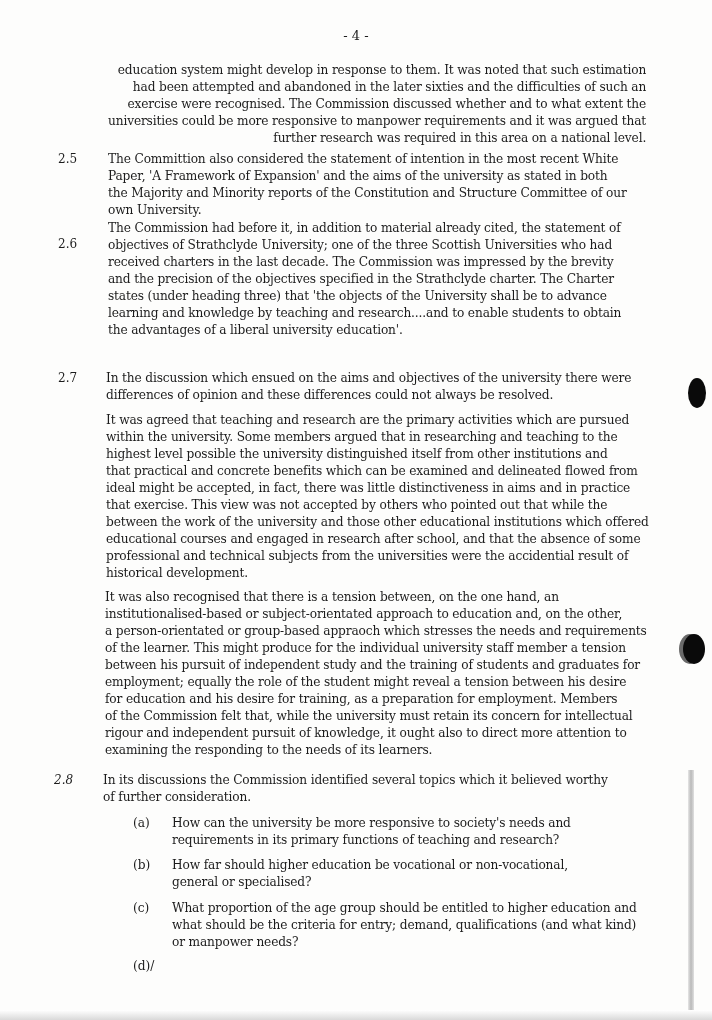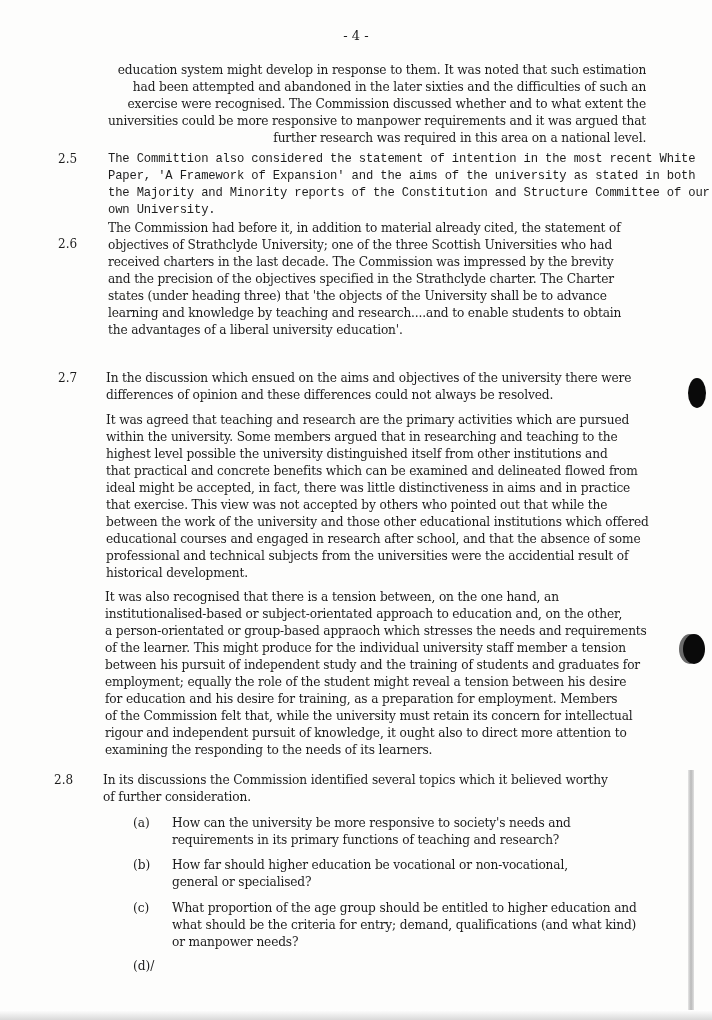--- a/index.html
+++ b/index.html
@@ -79,21 +79,21 @@
 
   <div class="body-text" style="left:108px; top:62px;text-align:right;">
     <span class="line">education system might develop in response to them.  It was noted that such estimation</span>
     <span class="line">had been attempted and abandoned in the later sixties and the difficulties of such an</span>
     <span class="line">exercise were recognised.  The Commission discussed whether and to what extent the</span>
     <span class="line">universities could be more responsive to manpower requirements and it was argued that</span>
     <span class="line">further research was required in this area on a national level.</span>
   </div>
 
   <div class="para-num" style="left:58px; top:151px;">2.5</div>
-  <div class="body-text" style="left:108px; top:151px;font-family:Liberation Mono, monospace;">
+  <div class="body-text" style="left:108px; top:151px;">
     <span class="line">The Committion also considered the statement of intention in the most recent White</span>
     <span class="line">Paper, 'A Framework of Expansion' and the aims of the university as stated in both</span>
     <span class="line">the Majority and Minority reports of the Constitution and Structure Committee of our</span>
     <span class="line">own University.</span>
   </div>
 
   <div class="para-num" style="left:58px; top:236px;">2.6</div>
   <div class="body-text" style="left:108px; top:220px;">
     <span class="line">The Commission had before it, in addition to material already cited, the statement of</span>
     <span class="line">objectives of Strathclyde University; one of the three Scottish Universities who had</span>
@@ -127,21 +127,21 @@
     <span class="line">a person-orientated or group-based appraoch which stresses the needs and requirements</span>
     <span class="line">of the learner.  This might produce for the individual university staff member a tension</span>
     <span class="line">between his pursuit of independent study and the training of students and graduates for</span>
     <span class="line">employment; equally the role of the student might reveal a tension between his desire</span>
     <span class="line">for education and his desire for training, as a preparation for employment.  Members</span>
     <span class="line">of the Commission felt that, while the university must retain its concern for intellectual</span>
     <span class="line">rigour and independent pursuit of knowledge, it ought also to direct more attention to</span>
     <span class="line">examining the responding to the needs of its learners.</span>
   </div>
 
-  <div class="para-num" style="left:54px; top:772px;">2.8</div>
+  <div class="para-num" style="left:54px; top:772px;font-style:italic;">2.8</div>
   <div class="body-text" style="left:103px; top:772px;">
     <span class="line">In its discussions the Commission identified several topics which it believed worthy</span>
     <span class="line">of further consideration.</span>
   </div>
 
   <div class="item-label" style="left:133px; top:815px;">(a)</div>
   <div class="body-text" style="left:172px; top:815px;">
     <span class="line">How can the university be more responsive to society's needs and</span>
     <span class="line">requirements in its primary functions of teaching and research?</span>
   </div>

